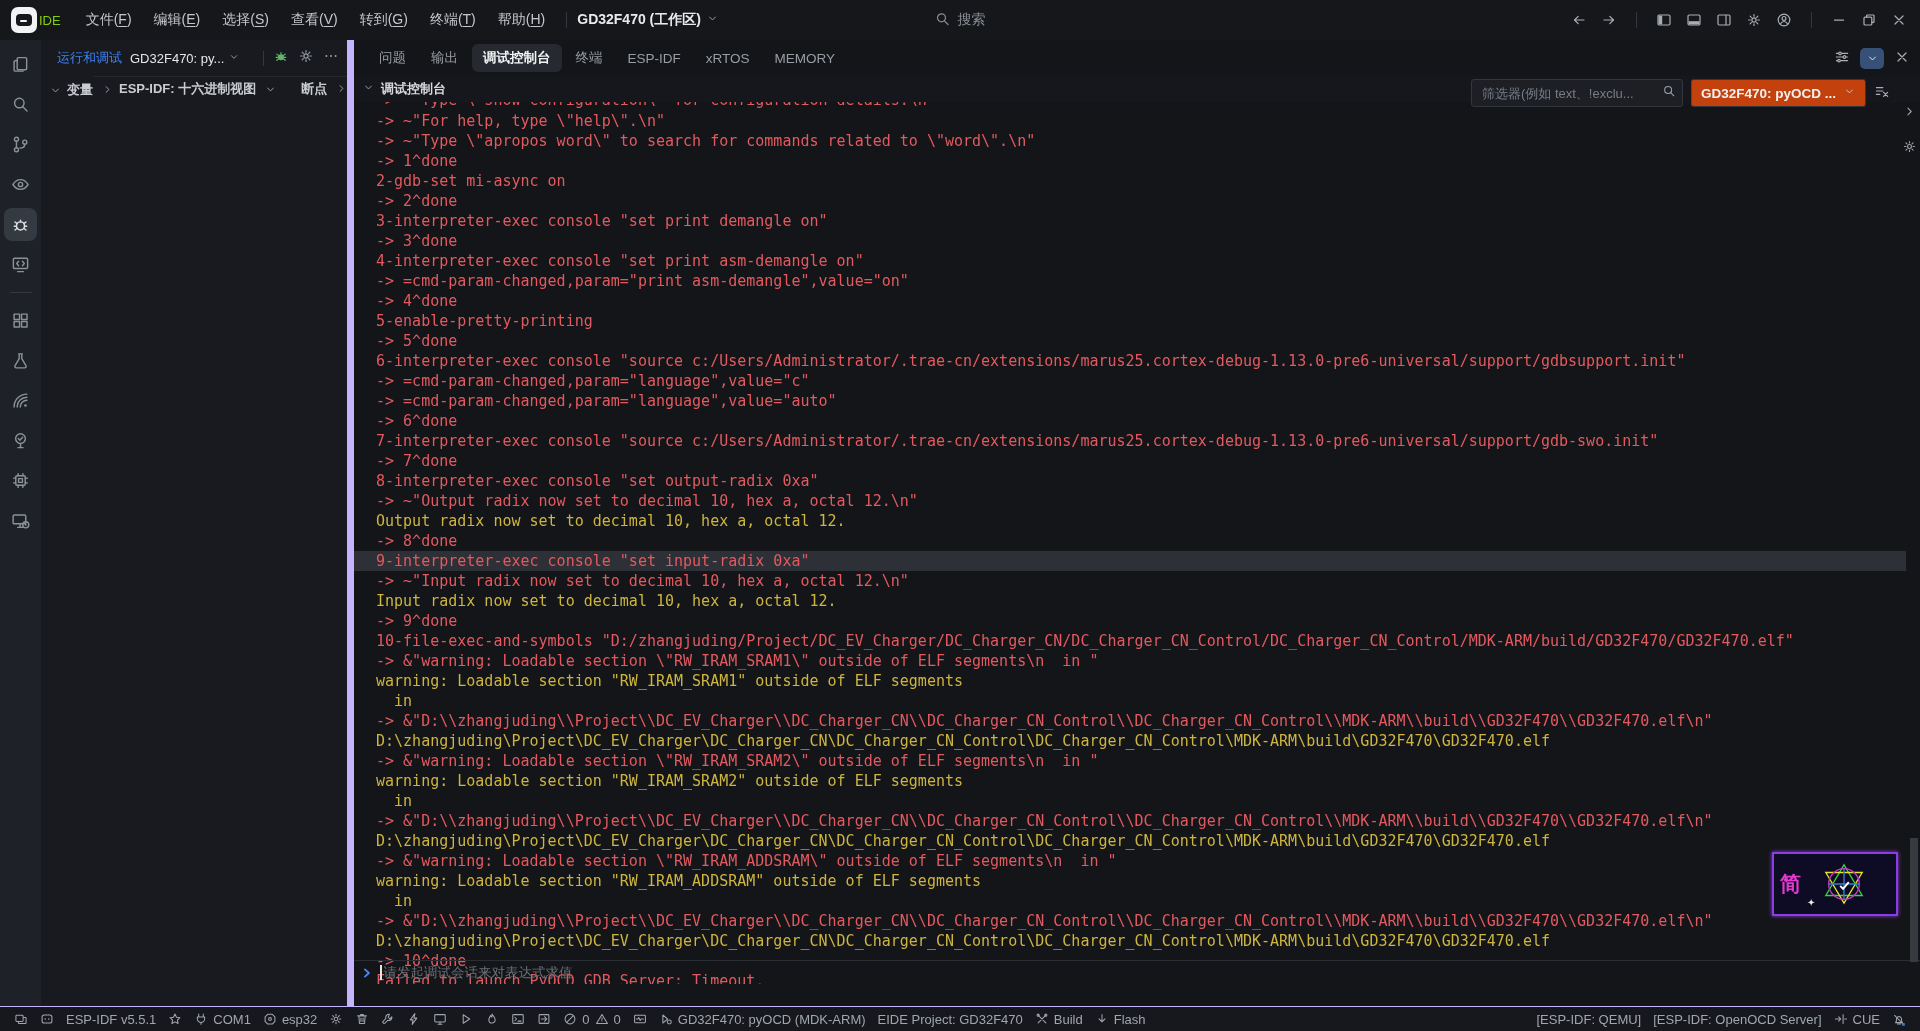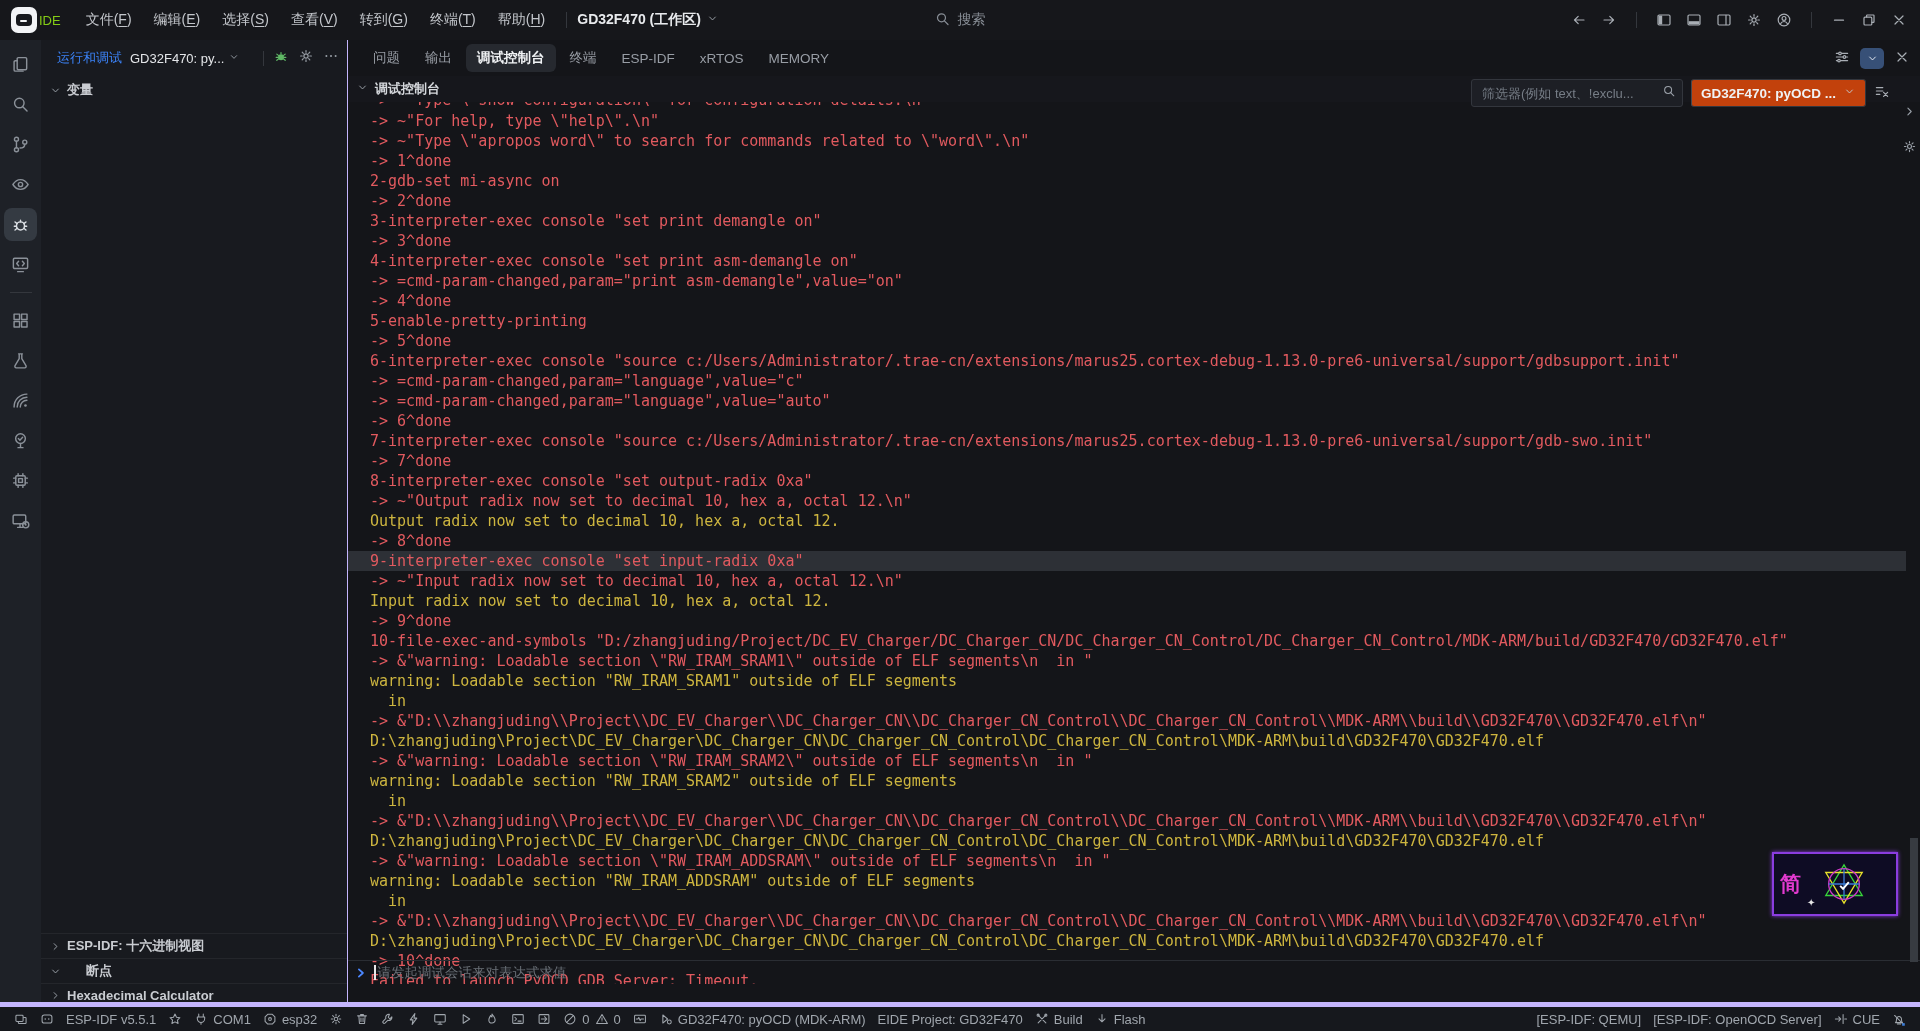--- a/index.html
+++ b/index.html
@@ -36,21 +36,21 @@
   .sb-config .ic{width:12px;height:12px;color:#9aa0a8}
   .sb-tools{margin-left:auto;display:flex;align-items:center;gap:9px;color:#9aa0a8}
   .sb-tools .vsep{width:1px;height:15px;background:#34373d}
   .sb-tools .ic.green{color:#5fb865}
   .section-h{flex:none;display:flex;align-items:center;gap:5px;padding-left:8px;font-size:13px;font-weight:700;color:#c9ccd1;border-top:1px solid #24262b}
   .section-h .ic{width:13px;height:13px;color:#9aa0a8}
   .section-h.first{border-top:none}
   .section-c{flex:none}
   .section-c.grow{flex:1 1 auto}
   
-  .panel{position:absolute;top:40px;left:347px;right:0;bottom:24px;background:#141519;border-left:1px solid #c4b5fd}
+  .panel{position:absolute;top:40px;left:347px;right:0;bottom:24px;background:#141519;border-left:7px solid #c4b5fd}
   .panel-head{height:36px;display:flex;align-items:center;padding:0 10px 0 14px;font-size:13.5px}
   .ptab{padding:5px 11px;margin-right:3px;border-radius:6px;color:#989da5;white-space:nowrap}
   .ptab.active{background:#26292f;color:#f0f2f4;font-weight:700}
   .ph-actions{margin-left:auto;display:flex;align-items:center;gap:10px;color:#a9aeb5}
   .ph-maxbtn{width:24px;height:21px;border-radius:5px;background:#375077;display:flex;align-items:center;justify-content:center;color:#e6ecf5}
   .ph-maxbtn .ic{width:13px;height:13px}
   
   .console{position:absolute;top:36px;left:0;right:0;bottom:23px;overflow:hidden}
   .console-sub{height:26px;display:flex;align-items:center;gap:6px;padding-left:8px;font-size:13px;font-weight:700;color:#d6d9dd;background:#16171c}
   .console-sub .ic{width:13px;height:13px;color:#9aa0a8}
@@ -73,21 +73,21 @@
   .cl.clip span{position:relative;top:-12px;display:inline-block}
   .rail{position:absolute;top:28px;right:3px;display:flex;flex-direction:column;gap:16px;color:#9aa0a8;z-index:6}
   .rail .ic{width:15px;height:15px}
   .vscroll{position:absolute;right:2px;top:762px;width:8px;height:124px;background:#373b41;z-index:4}
   .console-input{position:absolute;left:0;right:0;bottom:0;height:23px;border-top:1px solid #2a2d33;display:flex;align-items:center;padding-left:6px;gap:6px}
   .console-input .prompt{color:#4c87ff;width:14px;height:14px}
   .console-input .prompt svg{stroke-width:2}
   .caret{width:1.5px;height:15px;background:#e8e8e8}
   .console-input .ph{color:#6a7077;font-size:13.5px;margin-left:-4px}
   
-  .statusbar{position:absolute;left:0;right:0;bottom:0;height:24px;background:#16181d;border-top:5px solid #c4b5fd;
+  .statusbar{position:absolute;left:0;right:0;bottom:0;height:24px;background:#16181d;border-top:1px solid #c4b5fd;
              display:flex;align-items:center;font-size:13px;color:#a0a6ad;padding:0 8px;gap:2px}
   .st-item{display:flex;align-items:center;gap:5px;padding:0 6px;height:100%;white-space:nowrap}
   .st-item .ic{width:14px;height:14px}
   .st-right{margin-left:auto;display:flex;align-items:flex-end}
   
   .ime{position:absolute;left:1772px;top:852px;width:110px;height:56px;background:#0e0c24;border:2px solid #8a3de0;
        box-shadow:0 0 4px #8a3de0;display:flex;align-items:center;gap:6px;padding:2px 6px;z-index:20}
   .ime .badge{color:#e23ad0;font-size:21px;font-weight:700}
   .ime .mini{color:#e8e8e8;font-size:10px;align-self:flex-end;margin-bottom:4px}
   .ime svg{width:46px;height:46px}
@@ -344,21 +344,21 @@
           </span></span>
         <span><span class="ic">
             <svg viewBox="0 0 16 16">
               <circle cx="3.4" cy="8" r="1" fill="currentColor" stroke="none"></circle>
               <circle cx="8" cy="8" r="1" fill="currentColor" stroke="none"></circle>
               <circle cx="12.6" cy="8" r="1" fill="currentColor" stroke="none"></circle>
             </svg>
           </span></span>
       </span>
   </div>
-  <div id="sb-sections" style="display:flex;flex-direction:column;flex:1;min-height:0">
+  <div id="sb-sections" style="display:flex;flex-direction:row;flex:1;min-height:0">
       <div class="section-h first" style="height: 28px;">
         <span class="ic">
           <svg viewBox="0 0 16 16">
             <path d="M4.5 6.2L8 9.8l3.5-3.6"></path>
           </svg>
         </span>
         <span>变量</span>
       </div>
       <div class="section-c" style="height: 114px;"></div>
       <div class="section-c grow"></div>

